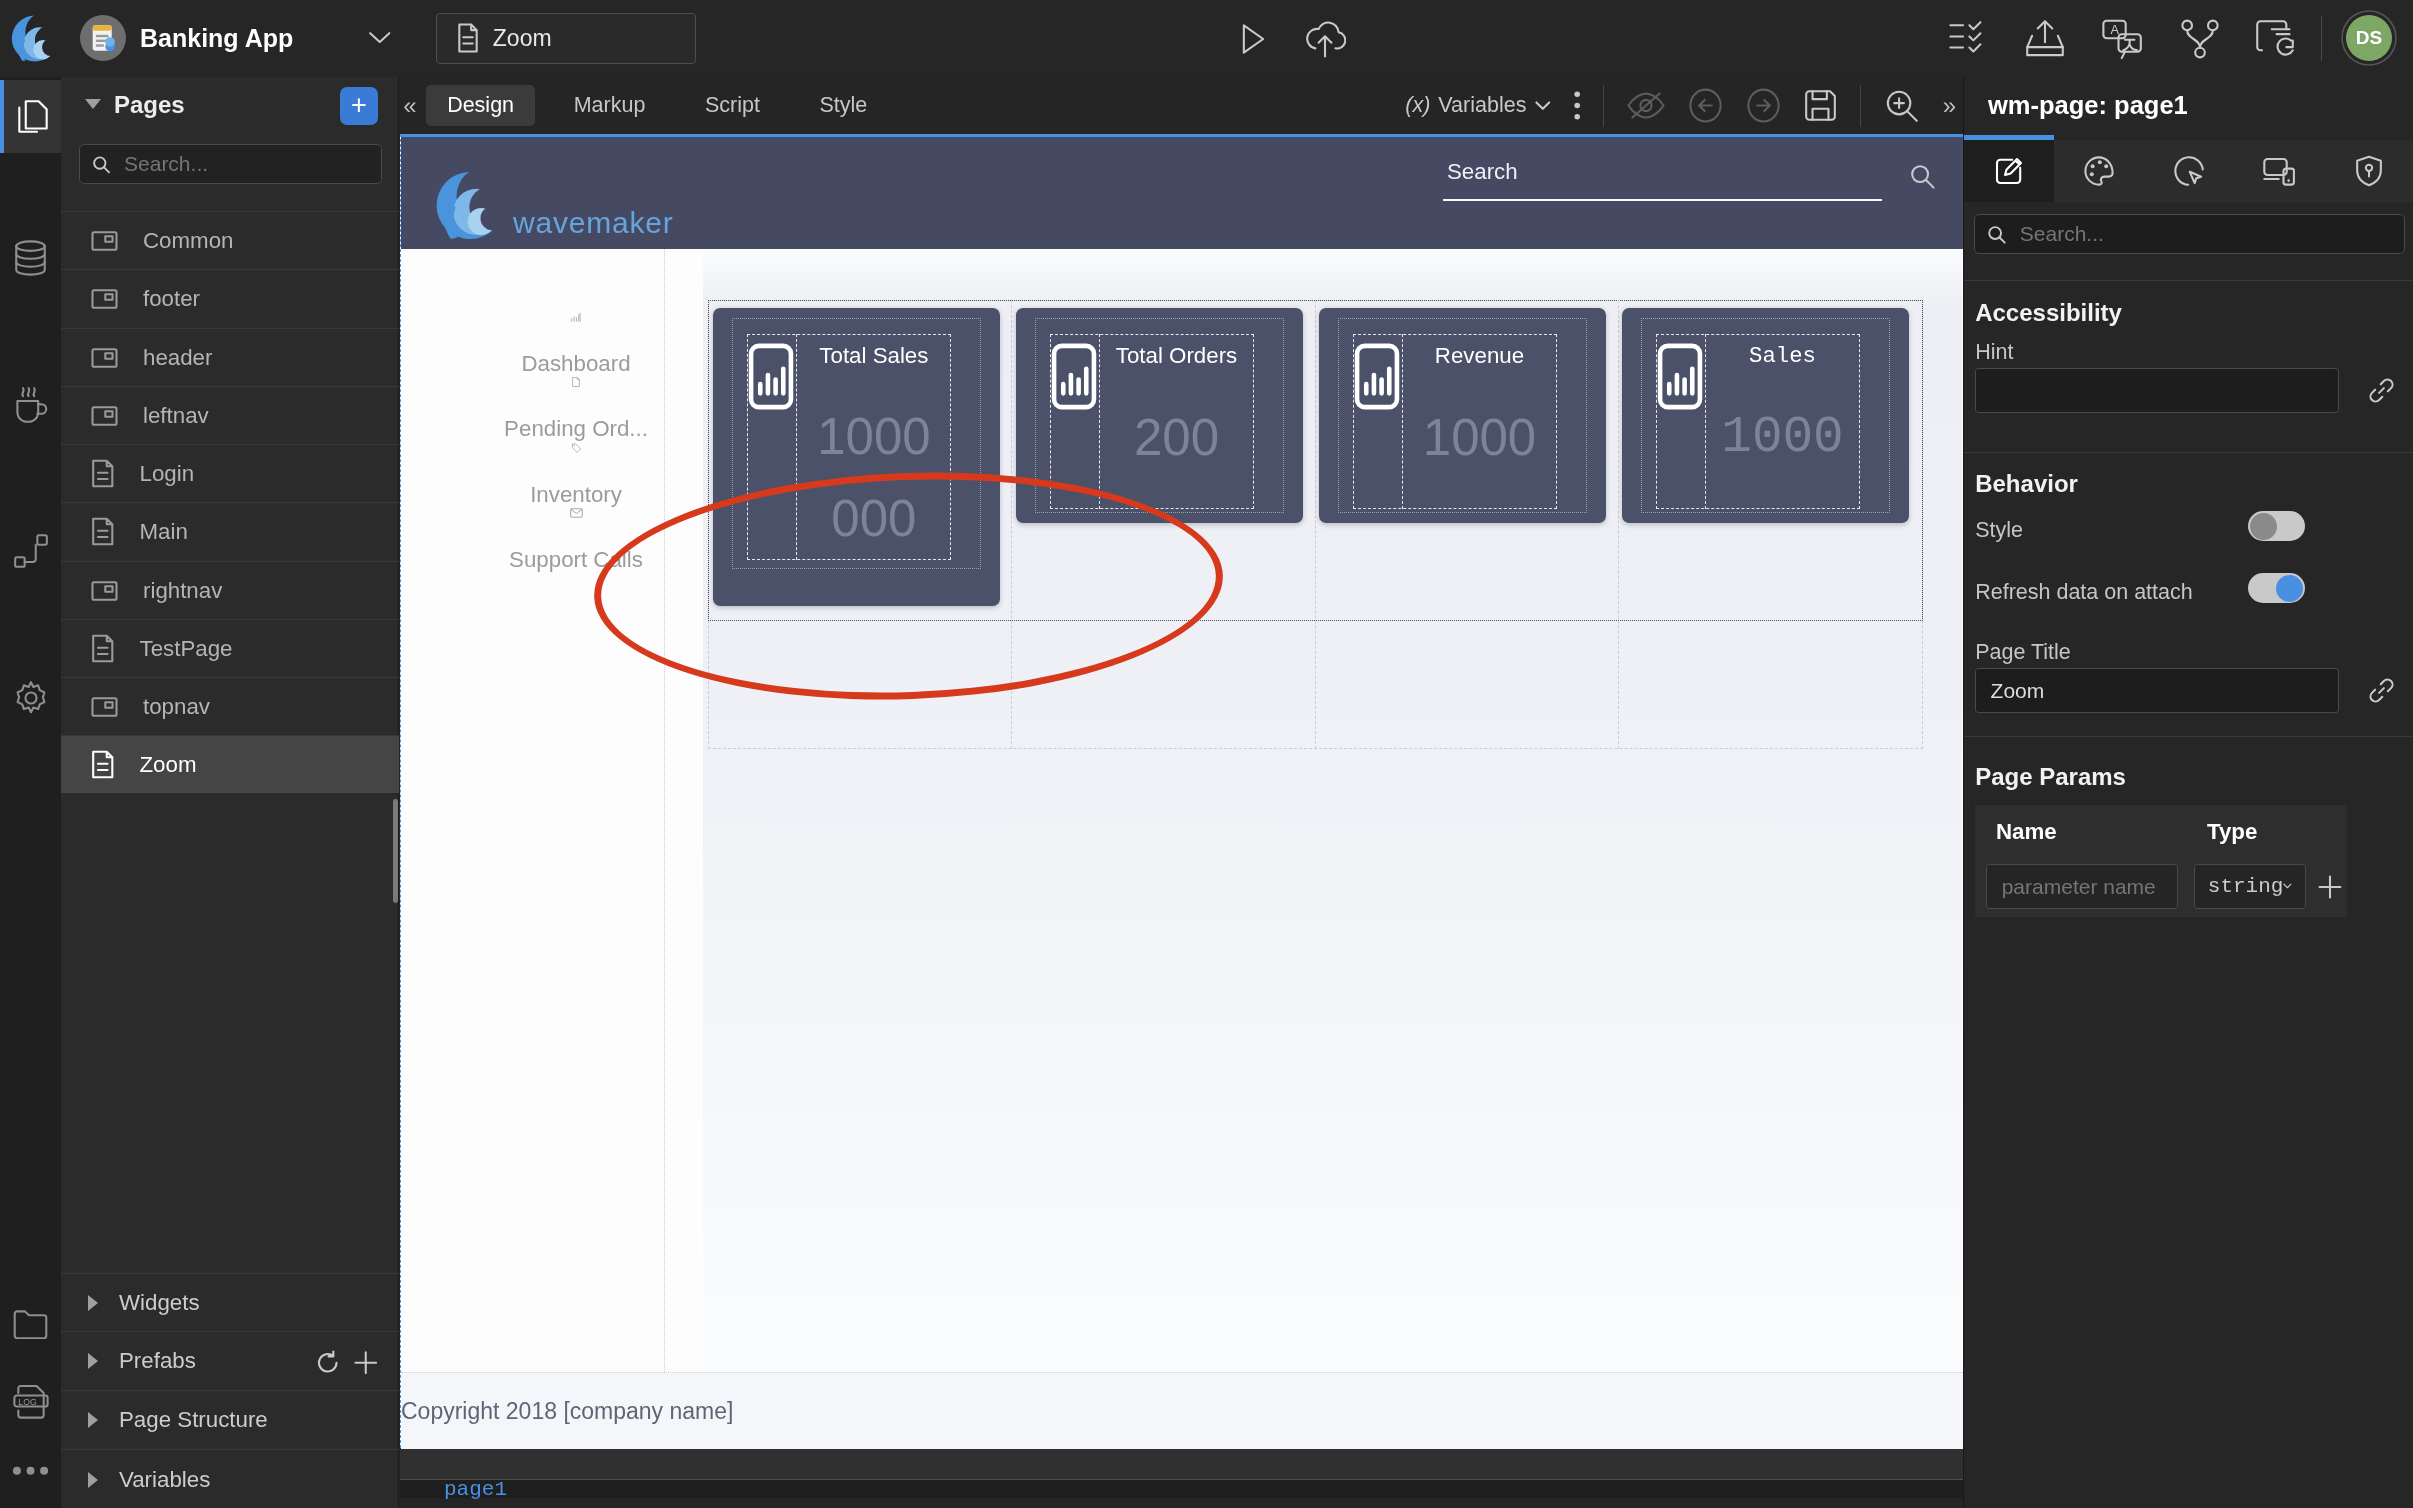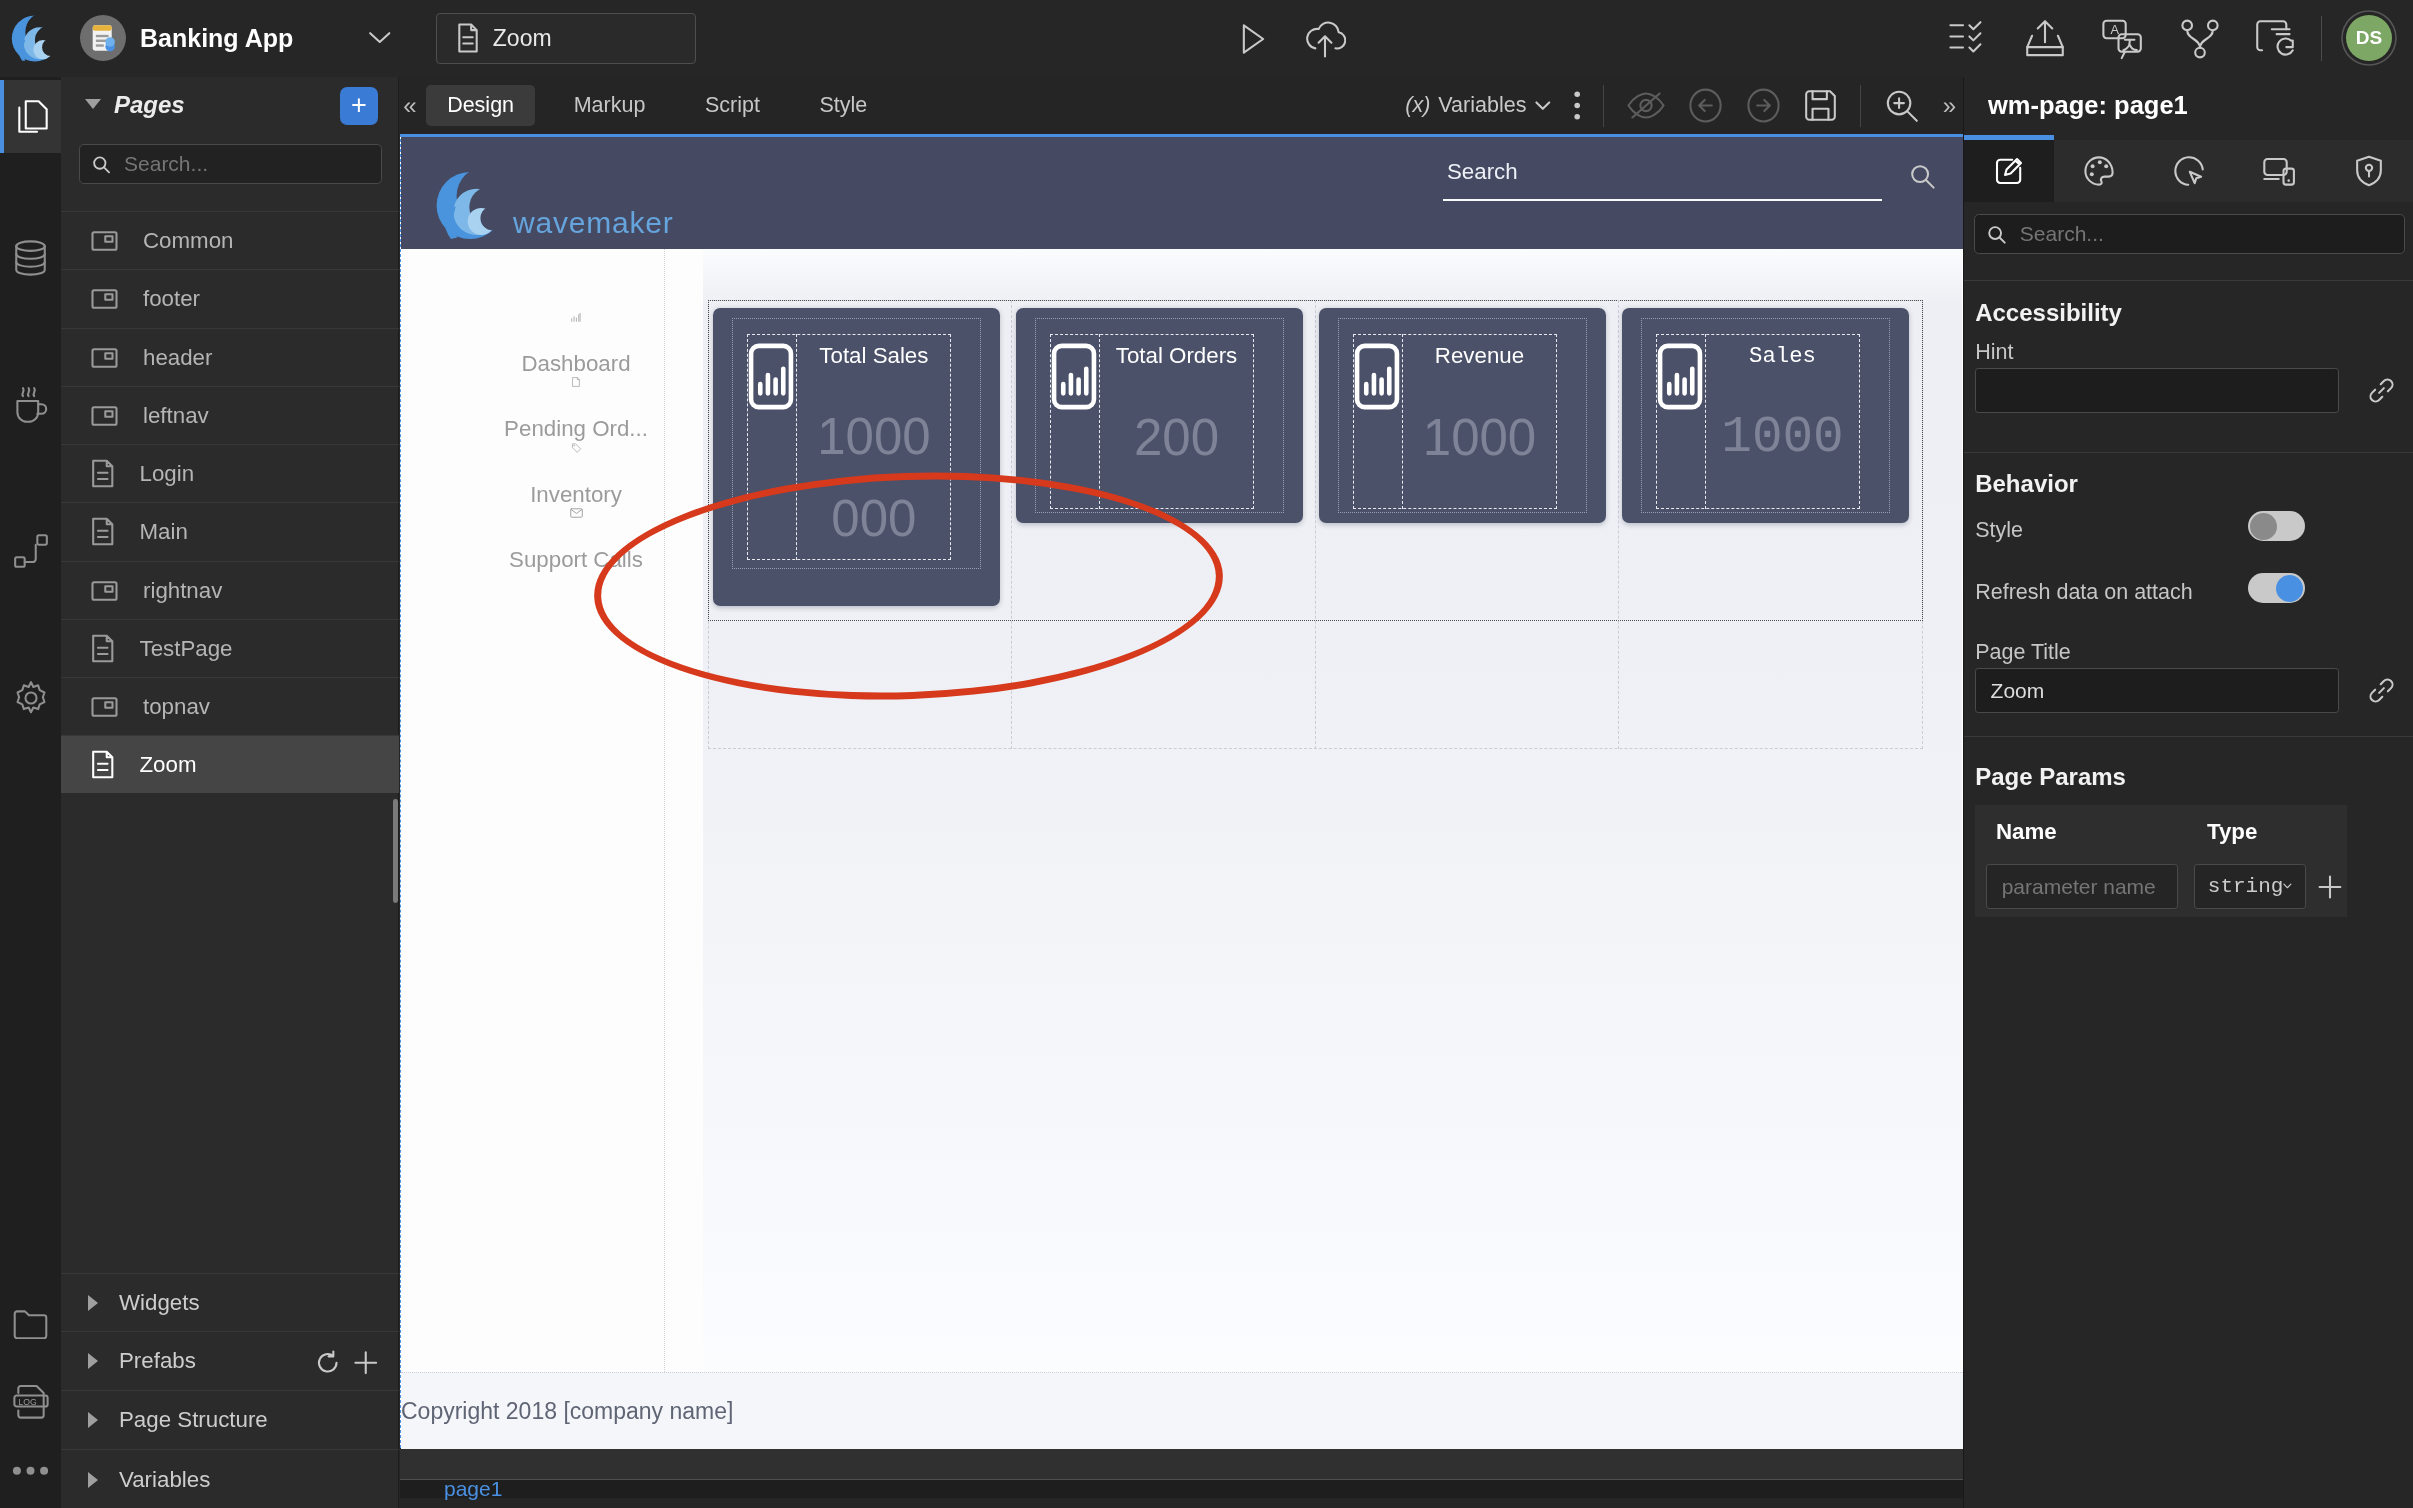--- a/index.html
+++ b/index.html
@@ -20,21 +20,21 @@
 
   
   .rail{left:0;top:77px;width:61px;height:1432px;background:#1f1f1f;}
   .rail-item{position:absolute;left:0;width:61px;height:73px;display:flex;align-items:center;justify-content:center;}
   .rail-item.active{background:#343434;border-left:4.8px solid #4a90e2;width:57px;}
   .rail-item.active .ico{stroke:#fff;}
   .rail-item .ico{stroke:#8f8f8f;}
 
   
   .panel{left:61px;top:77px;width:338px;height:1432px;background:#2b2b2b;border-right:0.8px solid #1c1c1c;box-sizing:border-box;}
-  .panel-title{color:#ececec;font-size:24px;font-weight:700;font-style:italic;}
+  .panel-title{color:#ececec;font-size:24px;font-weight:700;}
   .addbtn{width:38px;height:38px;border-radius:7.2px;background:#3a7bd5;color:#fff;font-size:27px;
           display:flex;align-items:center;justify-content:center;font-weight:400;}
   .searchbox{display:flex;align-items:center;gap:11.2px;background:#222;border:0.8px solid #4a4a4a;border-radius:4.8px;
              padding:0 12.8px;box-sizing:border-box;}
   .searchbox input{background:transparent;border:0;outline:0;color:#bbb;font-size:21px;width:100%;
                    font-family:"Liberation Sans","DejaVu Sans",sans-serif;}
   .plist-item{position:absolute;left:0;width:338px;height:58px;display:flex;align-items:center;gap:24px;
               padding-left:29px;box-sizing:border-box;border-top:0.8px solid #383838;color:#b5b5b5;font-size:22.3px;}
   .plist-item.sel{background:#454545;color:#fff;}
   .plist-item.sel .ico{stroke:#fff;}
@@ -74,21 +74,21 @@
   .c-dotted{position:absolute;left:19px;right:19px;top:10.4px;border:0.8px dotted #989eb3;}
   .c-dashed{position:absolute;left:34px;right:49px;top:26px;border:1.6px dashed #e8eaf0;}
   .c-div{position:absolute;left:83px;top:26px;width:0;border-left:1.6px dashed #e8eaf0;}
   .c-title{position:absolute;left:83px;right:49px;text-align:center;top:35px;color:#fff;font-size:22.3px;}
   .c-val{position:absolute;left:83px;right:49px;text-align:center;color:#7e8398;font-size:51px;line-height:82px;}
   .ellipse{position:absolute;border:7.2px solid #d6391b;border-radius:50%;transform:rotate(-2deg);}
   .page-footer{position:absolute;left:0;top:1235px;width:100%;height:77px;background:#f5f6fa;border-top:0.8px dotted #cdd0d8;
                box-sizing:border-box;color:#5f6575;font-size:23px;display:flex;align-items:center;padding-right:44px;}
   .strip{position:absolute;left:0;top:1372px;width:1564px;height:30px;background:#303030;}
   .crumbbar{position:absolute;left:0;top:1402px;width:1564px;height:19px;background:#1e1e1e;border-top:1.6px solid #4f4f4f;
-            box-sizing:border-box;display:flex;align-items:center;}
+            box-sizing:border-box;display:flex;align-items:center;font-family:Liberation Mono, monospace;}
   .crumb{color:#4a90e2;font-size:21px;margin-left:44px;}
 
   
   .inspector{left:1963px;top:77px;width:450px;height:1432px;background:#262626;border-left:0.8px solid #191919;box-sizing:border-box;}
   .insp-title{color:#fff;font-size:25.5px;font-weight:700;}
   .insp-tabs{position:absolute;left:0;top:63px;width:450px;height:62px;background:#2c2c2c;display:flex;}
   .insp-tab{width:90px;height:62px;display:flex;align-items:center;justify-content:center;}
   .insp-tab.active{background:#1e1e1e;}
   .insp-tab.active .ico{stroke:#fff;}
   .tab-indicator{position:absolute;left:0;top:58px;width:90px;height:4.8px;background:#4a90e2;}

